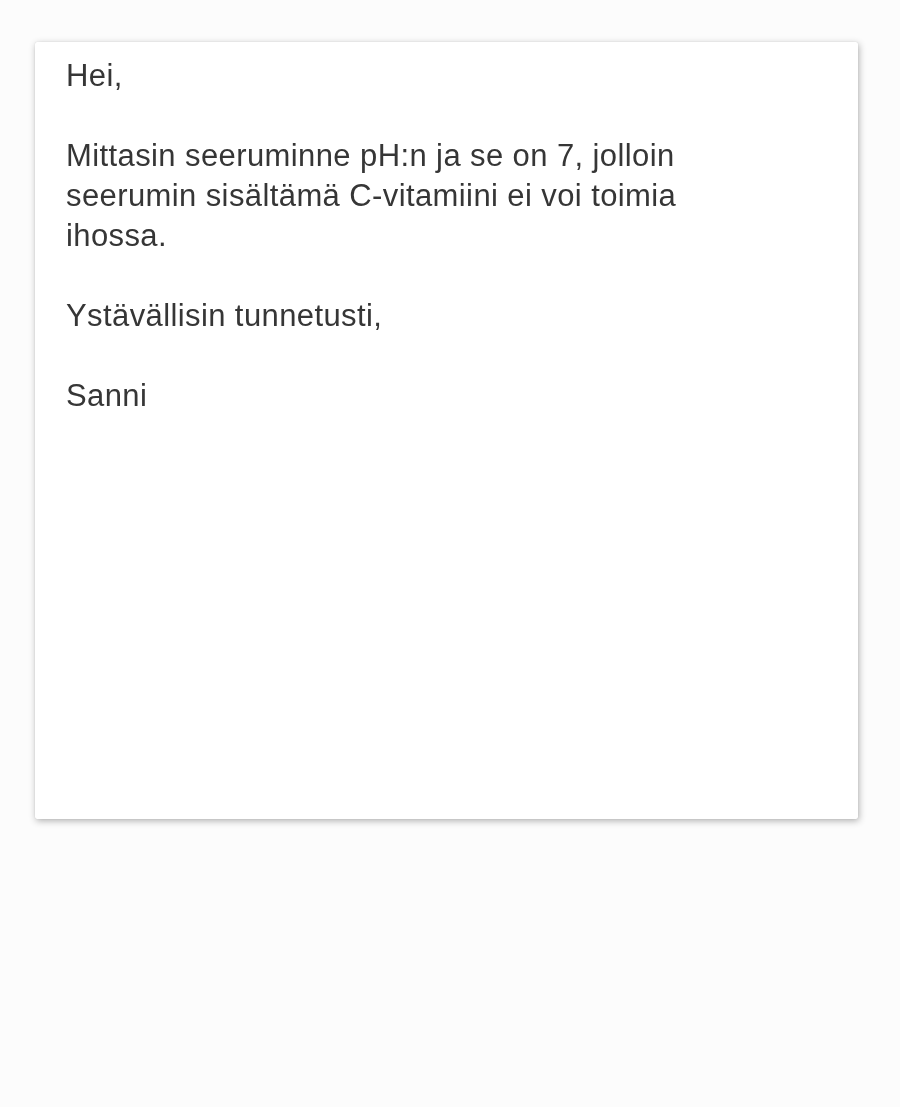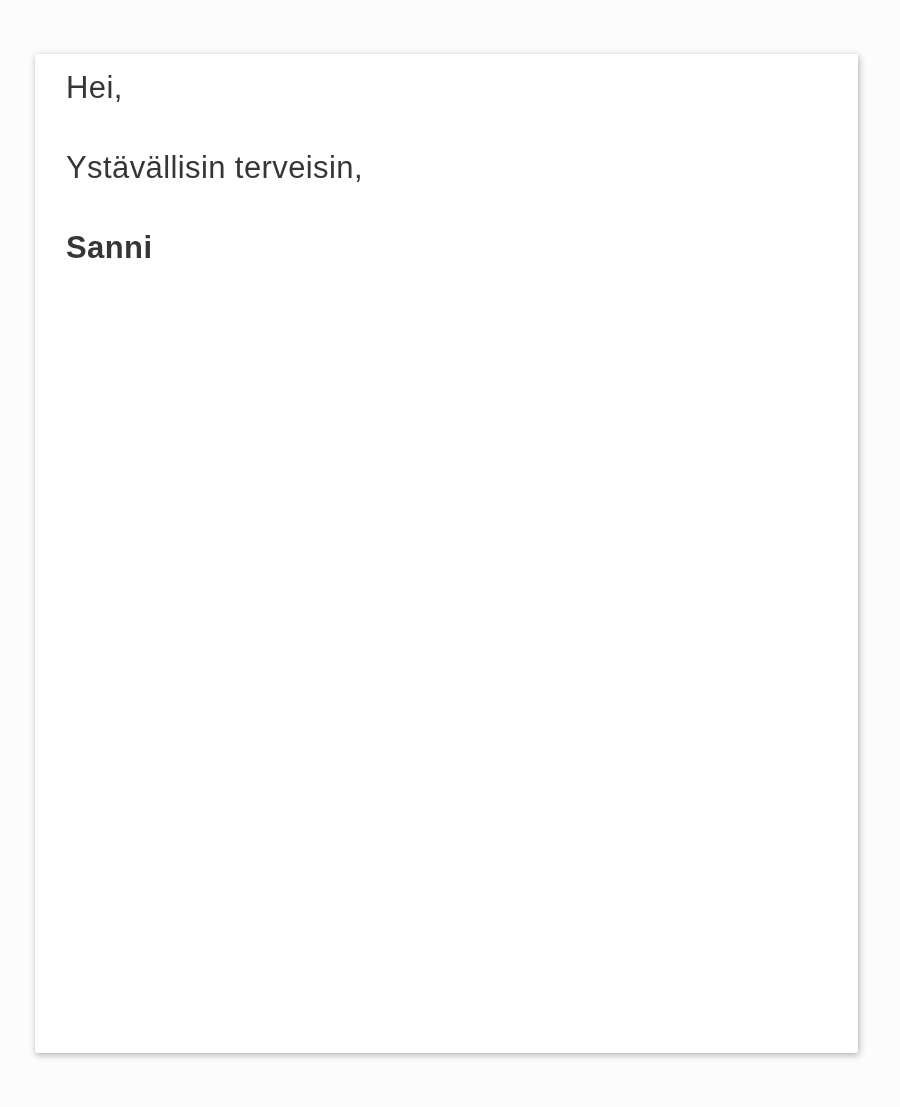--- a/index.html
+++ b/index.html
@@ -10,43 +10,45 @@
     width: 900px;
     height: 1107px;
     background: #fcfcfc;
     position: relative;
     overflow: hidden;
     font-family: "Liberation Sans", sans-serif;
   }
   .email-card {
     position: absolute;
     left: 35px;
-    top: 54px;
+    top: 42px;
     width: 823px;
-    height: 999px;
+    height: 777px;
     box-sizing: border-box;
     background: #ffffff;
     border-radius: 2px;
     box-shadow: 1px 2px 7px rgba(0,0,0,0.30), 0 0 1px rgba(0,0,0,0.18);
     padding: 14px 28px 25px 31px;
   }
   .email-card p {
     margin: 0 0 40px 0;
     font-size: 31px;
     line-height: 40px;
     font-weight: 400;
     letter-spacing: 0.4px;
     color: #363636;
     white-space: pre-line;
   }
   .email-card p:last-child {
     margin-bottom: 14px;
-    font-weight: bold;
   }
 </style>
 </head>
 <body>
 
 <div class="email-card">
   <p>Hei,</p>
-  <p>Ystävällisin terveisin,</p>
+  <p>Mittasin seeruminne pH:n ja se on 7, jolloin
+seerumin sisältämä C-vitamiini ei voi toimia
+ihossa.</p>
+  <p>Ystävällisin tunnetusti,</p>
   <p>Sanni</p>
 </div>
 
 </body></html>

